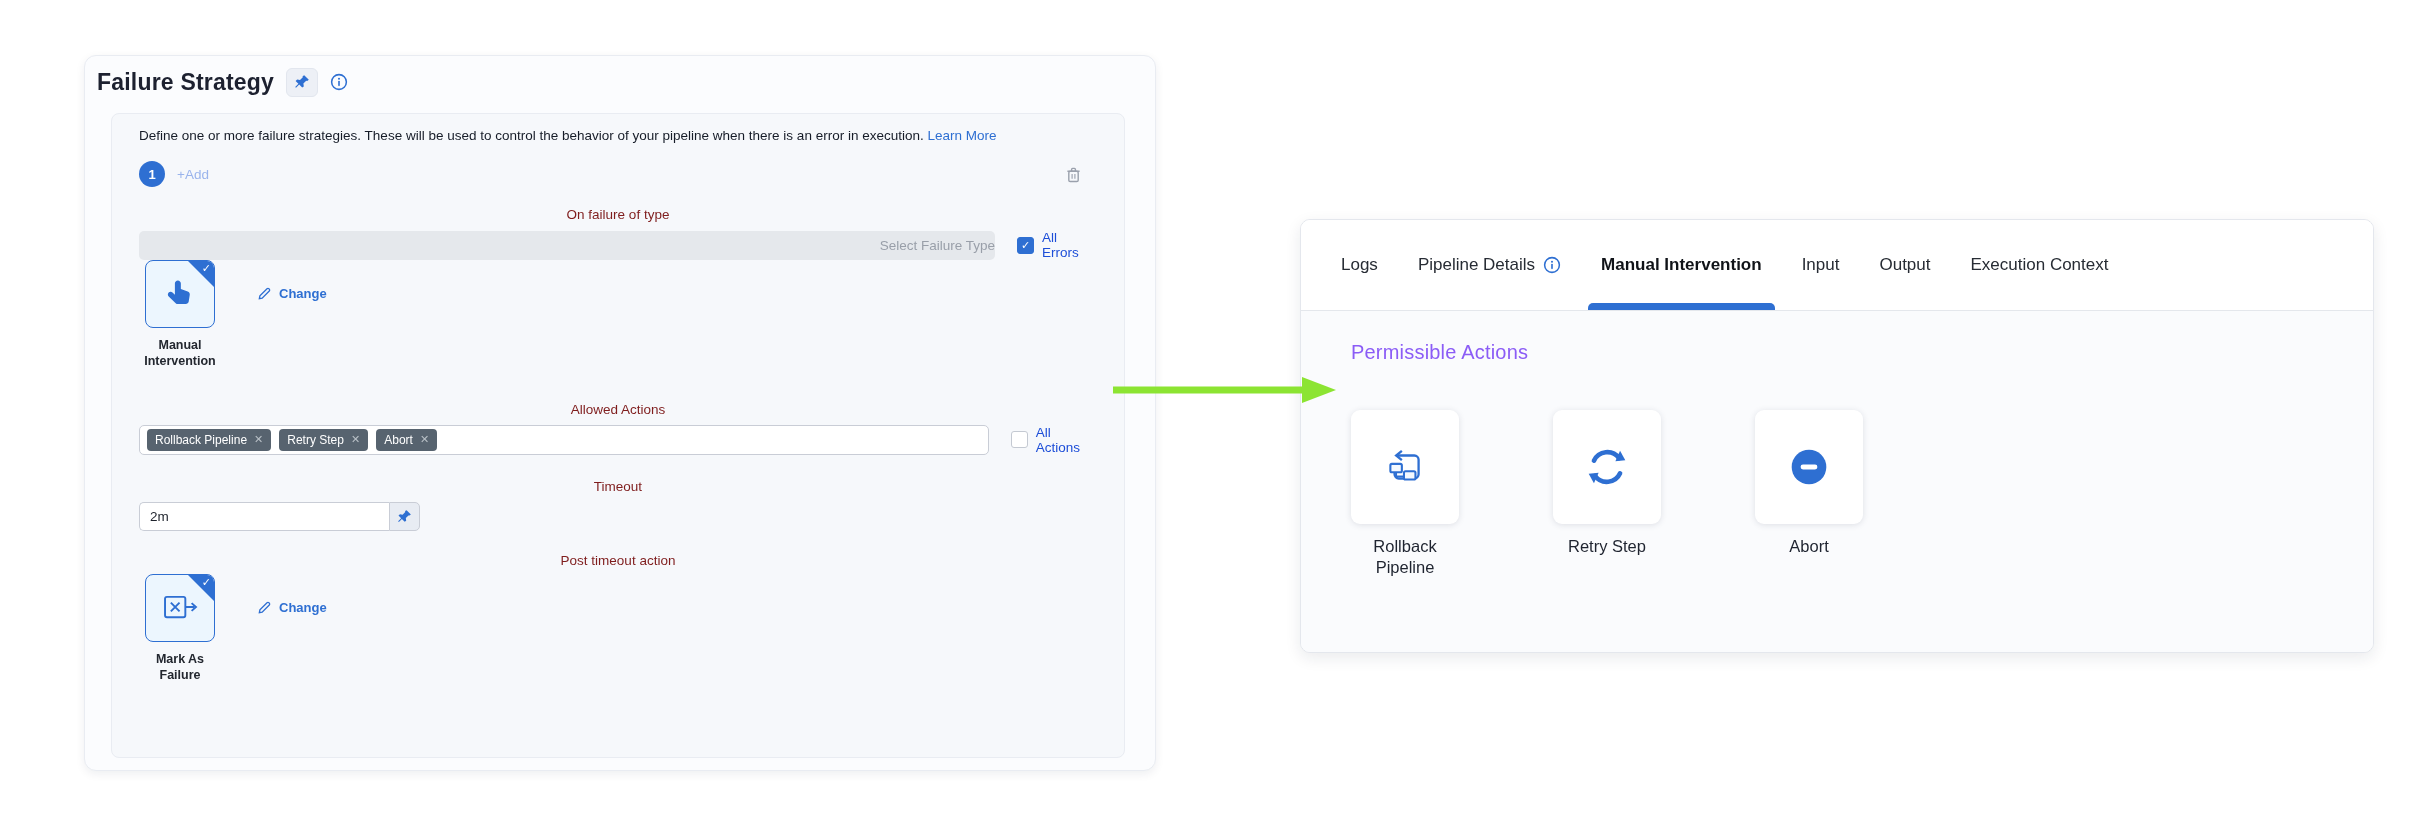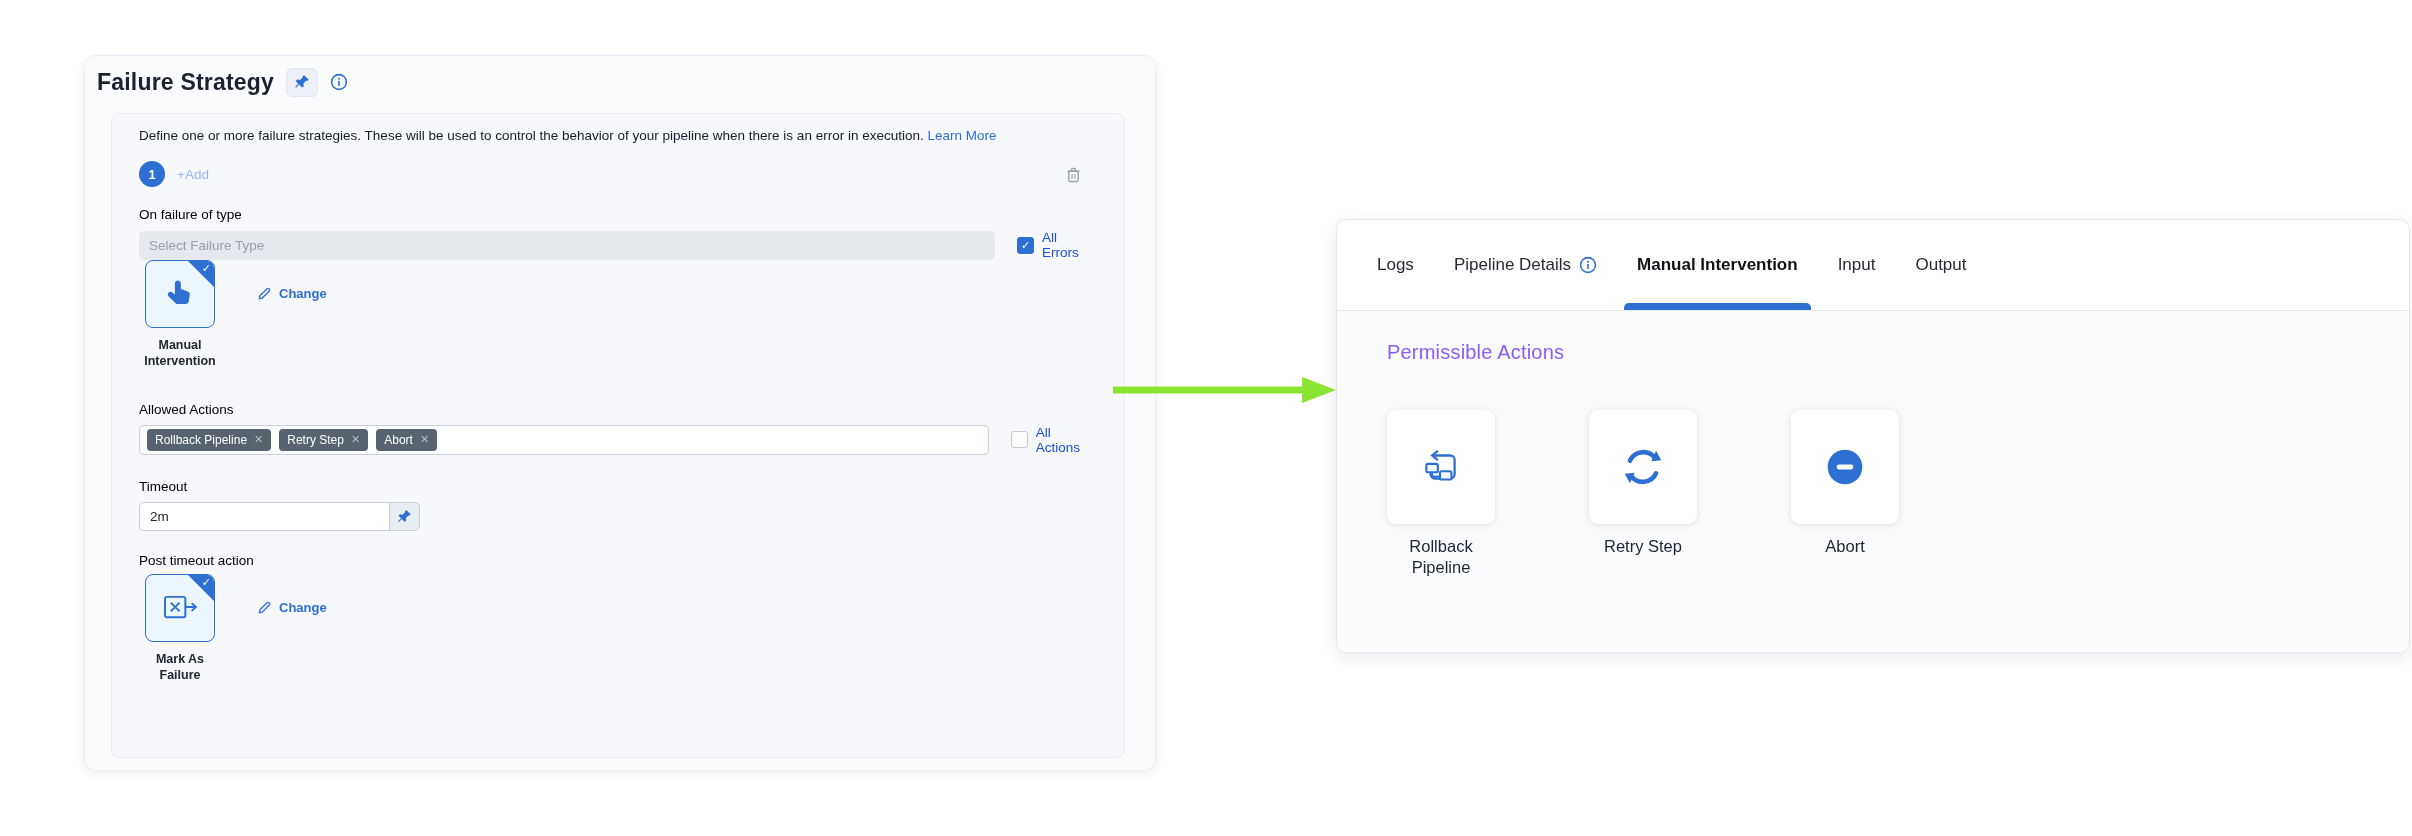--- a/index.html
+++ b/index.html
@@ -16,24 +16,24 @@
     display:flex; align-items:center; justify-content:center; cursor:pointer; }
   .inner-card { position:absolute; left:26px; right:30px; top:57px; bottom:12px;
     background:#f6f8fb; border:1px solid #e9ecf2; border-radius:8px; padding:14px 27px; }
   .desc { font-size:13.5px; color:#161c28; }
   .link { color:#2e6fd2; cursor:pointer; }
   .strategy-row { display:flex; align-items:center; margin-top:18px; }
   .index-circle { width:26px; height:26px; border-radius:50%; background:#2e6fd2; color:#fff;
     font-size:13px; font-weight:700; display:flex; align-items:center; justify-content:center; }
   .add-label { margin-left:12px; font-size:13.5px; color:#9ab4ec; cursor:pointer; }
   .trash { margin-left:auto; margin-right:16px; cursor:pointer; display:flex; }
-  .field-label { font-size:13.5px; color:#000000; margin:20px 0 8px; }
+  .field-label { font-size:13.5px; color:#7f1d1d; margin:20px 0 8px;text-align:center; }
   .row { display:flex; align-items:center; gap:22px; }
   .select-box { width:862px; height:29px; background:#e5e8ec; border-radius:5px;
-    font-size:13.5px; color:#999fa9; line-height:29px; padding-left:10px; }
+    font-size:13.5px; color:#999fa9; line-height:29px; padding-left:10px;text-align:right; }
   .chk-wrap { display:flex; align-items:center; gap:8px; cursor:pointer; }
   .checkbox { width:17px; height:17px; border-radius:3px; background:#fff; border:1.6px solid #c4c9d2;
     display:flex; align-items:center; justify-content:center; font-size:11px; color:transparent; }
   .checkbox.checked { background:#2e6fd2; border-color:#2e6fd2; color:#fff; }
   .chk-label { font-size:13.5px; color:#1d4ed8; }
   .action-row { display:flex; align-items:flex-start; gap:36px; }
   .action-col { width:82px; display:flex; flex-direction:column; align-items:center; }
   .action-card { position:relative; width:70px; height:68px; background:#ecf6fe;
     border:1.6px solid #2e6fd2; border-radius:8px; display:flex; align-items:center;
     justify-content:center; cursor:pointer; overflow:hidden; }
@@ -49,21 +49,21 @@
     border-radius:4px; font-size:12px; padding:4px 8px; white-space:nowrap; }
   .tag-x { color:#b9c0c7; font-size:11px; cursor:pointer; }
   .input-group { display:flex; width:281px; }
   .text-input { flex:1; height:29px; background:#fff; border:1px solid #c9cdd6; border-right:none;
     border-radius:5px 0 0 5px; font-size:13.5px; color:#1d222b; padding-left:10px; outline:none;
     font-family:"Liberation Sans","DejaVu Sans",sans-serif; }
   .pin-btn { width:31px; height:29px; background:#e8ecf3; border:1px solid #c9cdd6;
     border-radius:0 5px 5px 0; display:flex; align-items:center; justify-content:center; cursor:pointer; }
 
   
-  .right-panel { position:absolute; left:1336px; top:219px; width:1074px; height:434px;
+  .right-panel { position:absolute; left:1300px; top:219px; width:1074px; height:434px;
     background:#fff; border:1px solid #e4e7ed; border-radius:10px;
     box-shadow:0 5px 16px rgba(20,30,60,.09); overflow:hidden; }
   .tab-bar { display:flex; align-items:stretch; height:91px; padding-left:20px;
     border-bottom:1px solid #e4e7ec; background:#fff; }
   .tab { position:relative; display:flex; align-items:center; gap:8px; padding:0 20px;
     font-size:17px; color:#272c34; cursor:pointer; white-space:nowrap; }
   .tab.active { font-weight:700; color:#101318; }
   .tab.active::after { content:""; position:absolute; left:7px; right:7px; bottom:0;
     height:7px; background:#2e6fd2; border-radius:5px 5px 0 0; }
   .rp-content { height:342px; background:#fafbfd; padding:30px 0 0 50px; }
@@ -238,20 +238,23 @@
       </div>
       <div class="tab active">
         <span>Manual Intervention</span>
       </div>
       <div class="tab">
         <span>Input</span>
       </div>
       <div class="tab">
         <span>Output</span>
       </div>
+      <div class="tab">
+        <span>Execution Context</span>
+      </div>
     </div>
 
     <div class="rp-content">
       <div class="section-title">Permissible Actions</div>
       <div class="pa-row">
         <div class="pa-col">
           <div class="pa-card">
             <span style="display:flex;">
               <svg width="46" height="46" viewBox="0 0 44 44">
                 <path d="M15 11 H31 a4 4 0 0 1 4 4 V29 a4 4 0 0 1 -4 4 H16 a4 4 0 0 1 -4 -4 v-4.5" fill="none" stroke="#2e6fd2" stroke-width="2.2"></path>

